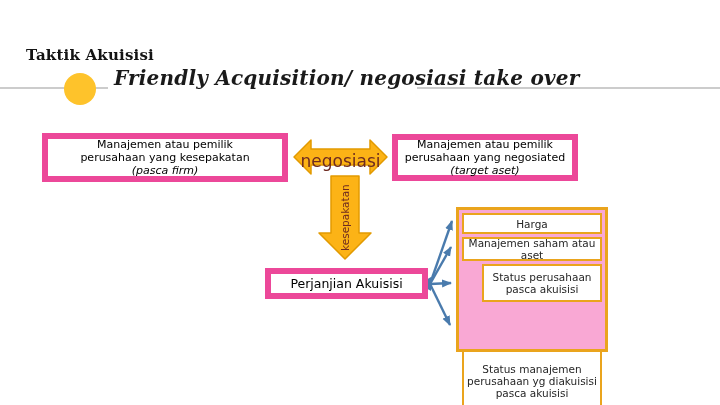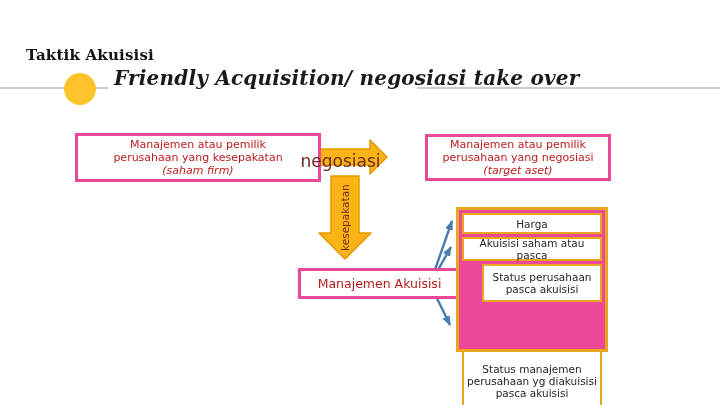--- a/index.html
+++ b/index.html
@@ -19,43 +19,43 @@
   }
   .rule{height:2px;background:#cccccc;top:87px;}
   #rule-left{left:0;width:108px;}
   #rule-right{left:417px;width:303px;}
   #accent-circle{
     left:64px;top:73px;width:32px;height:32px;border-radius:50%;
     background:#fec32b;
   }
   
   .gold-box{
-    border:3px solid #ec4899;background:#ffffff;box-sizing:border-box;
+    border:6px solid #ec4899;background:#ffffff;box-sizing:border-box;
     display:flex;flex-direction:column;align-items:center;justify-content:center;
-    text-align:center;color:#b91c1c;margin-left:33px;
+    text-align:center;color:#000000;
   }
   .gold-box .ln{font-size:11px;line-height:13px;}
   .gold-box .ln.it{font-style:italic;}
   #box-bidder{left:42px;top:133px;width:246px;height:49px;}
   #box-target{left:392px;top:134px;width:186px;height:47px;}
   #box-perjanjian{left:265px;top:268px;width:163px;height:31px;font-size:12.5px;}
   
   #label-negosiasi{
     left:294px;top:151px;width:93px;text-align:center;
     font-size:17px;color:#6e2b20;
   }
   #label-kesepakatan{
     left:337px;top:181px;width:16px;height:74px;
     writing-mode:vertical-rl;transform:rotate(180deg);
     font-size:10.5px;color:#6e2b20;text-align:center;line-height:16px;
   }
   
   #outcomes{
     left:456px;top:207px;width:152px;height:145px;box-sizing:border-box;
-    border:3px solid #eaa41d;background:#ec4899;padding:3px;
+    border:3px solid #eaa41d;background:#f9a8d4;padding:3px;
     display:flex;flex-direction:column;gap:3px;
   }
   .outcome{
     border:2px solid #eaa41d;background:#fff;box-sizing:border-box;
     display:flex;align-items:center;justify-content:center;text-align:center;
     font-size:10.5px;line-height:12px;color:#262626;flex:0 0 auto;
     padding:1px 3px;
   }
   #outcome-0{height:21px;}
   #outcome-1{height:24px;}
@@ -91,36 +91,36 @@
     <polygon points="419,284 431,277 431,291" fill="#4a7bad"></polygon>
     <line x1="430" y1="284" x2="452" y2="221" stroke="#4a7bad" stroke-width="2.4" marker-end="url(#bhead)"></line>
     <line x1="430" y1="284" x2="451" y2="247" stroke="#4a7bad" stroke-width="2.4" marker-end="url(#bhead)"></line>
     <line x1="430" y1="284" x2="451" y2="283" stroke="#4a7bad" stroke-width="2.4" marker-end="url(#bhead)"></line>
     <line x1="430" y1="284" x2="450" y2="325" stroke="#4a7bad" stroke-width="2.4" marker-end="url(#bhead)"></line>
   </svg>
 
   <div id="box-bidder" class="abs gold-box">
     <div class="ln">Manajemen atau pemilik</div>
     <div class="ln">perusahaan yang kesepakatan</div>
-    <div class="ln it">(saham firm)</div>
+    <div class="ln it">(pasca firm)</div>
   </div>
 
   <div id="box-target" class="abs gold-box">
     <div class="ln">Manajemen atau pemilik</div>
-    <div class="ln">perusahaan yang negosiasi</div>
+    <div class="ln">perusahaan yang negosiated</div>
     <div class="ln it">(target aset)</div>
   </div>
 
   <div id="label-negosiasi" class="abs">negosiasi</div>
   <div id="label-kesepakatan" class="abs">kesepakatan</div>
 
   <div id="box-perjanjian" class="abs gold-box">
-    <div>Manajemen Akuisisi</div>
+    <div>Perjanjian Akuisisi</div>
   </div>
 
   <div id="outcomes" class="abs">
     <div id="outcome-0" class="outcome">Harga</div>
-    <div id="outcome-1" class="outcome">Akuisisi saham atau pasca</div>
+    <div id="outcome-1" class="outcome">Manajemen saham atau aset</div>
     <div id="outcome-2" class="outcome">Status perusahaan pasca akuisisi</div>
     <div id="outcome-3" class="outcome">Status manajemen perusahaan yg diakuisisi pasca akuisisi</div>
   </div>
 
 </div>
 
 </body></html>

